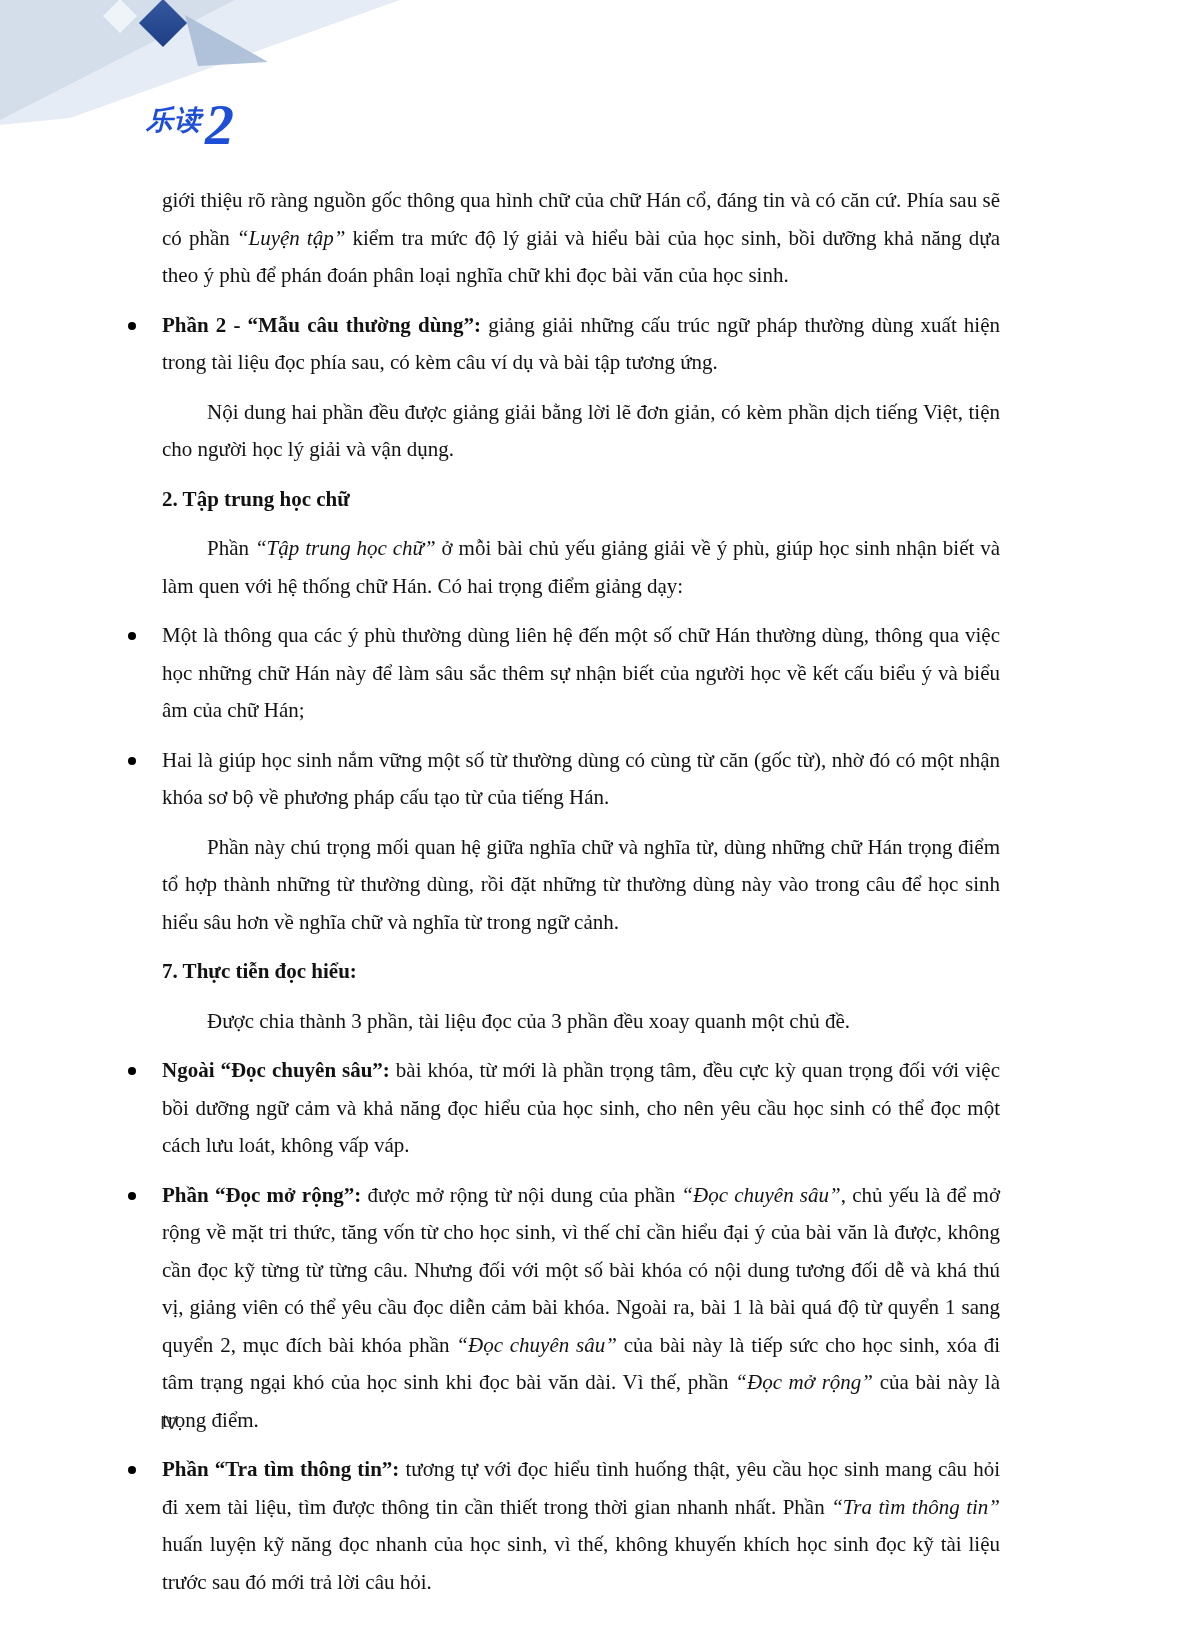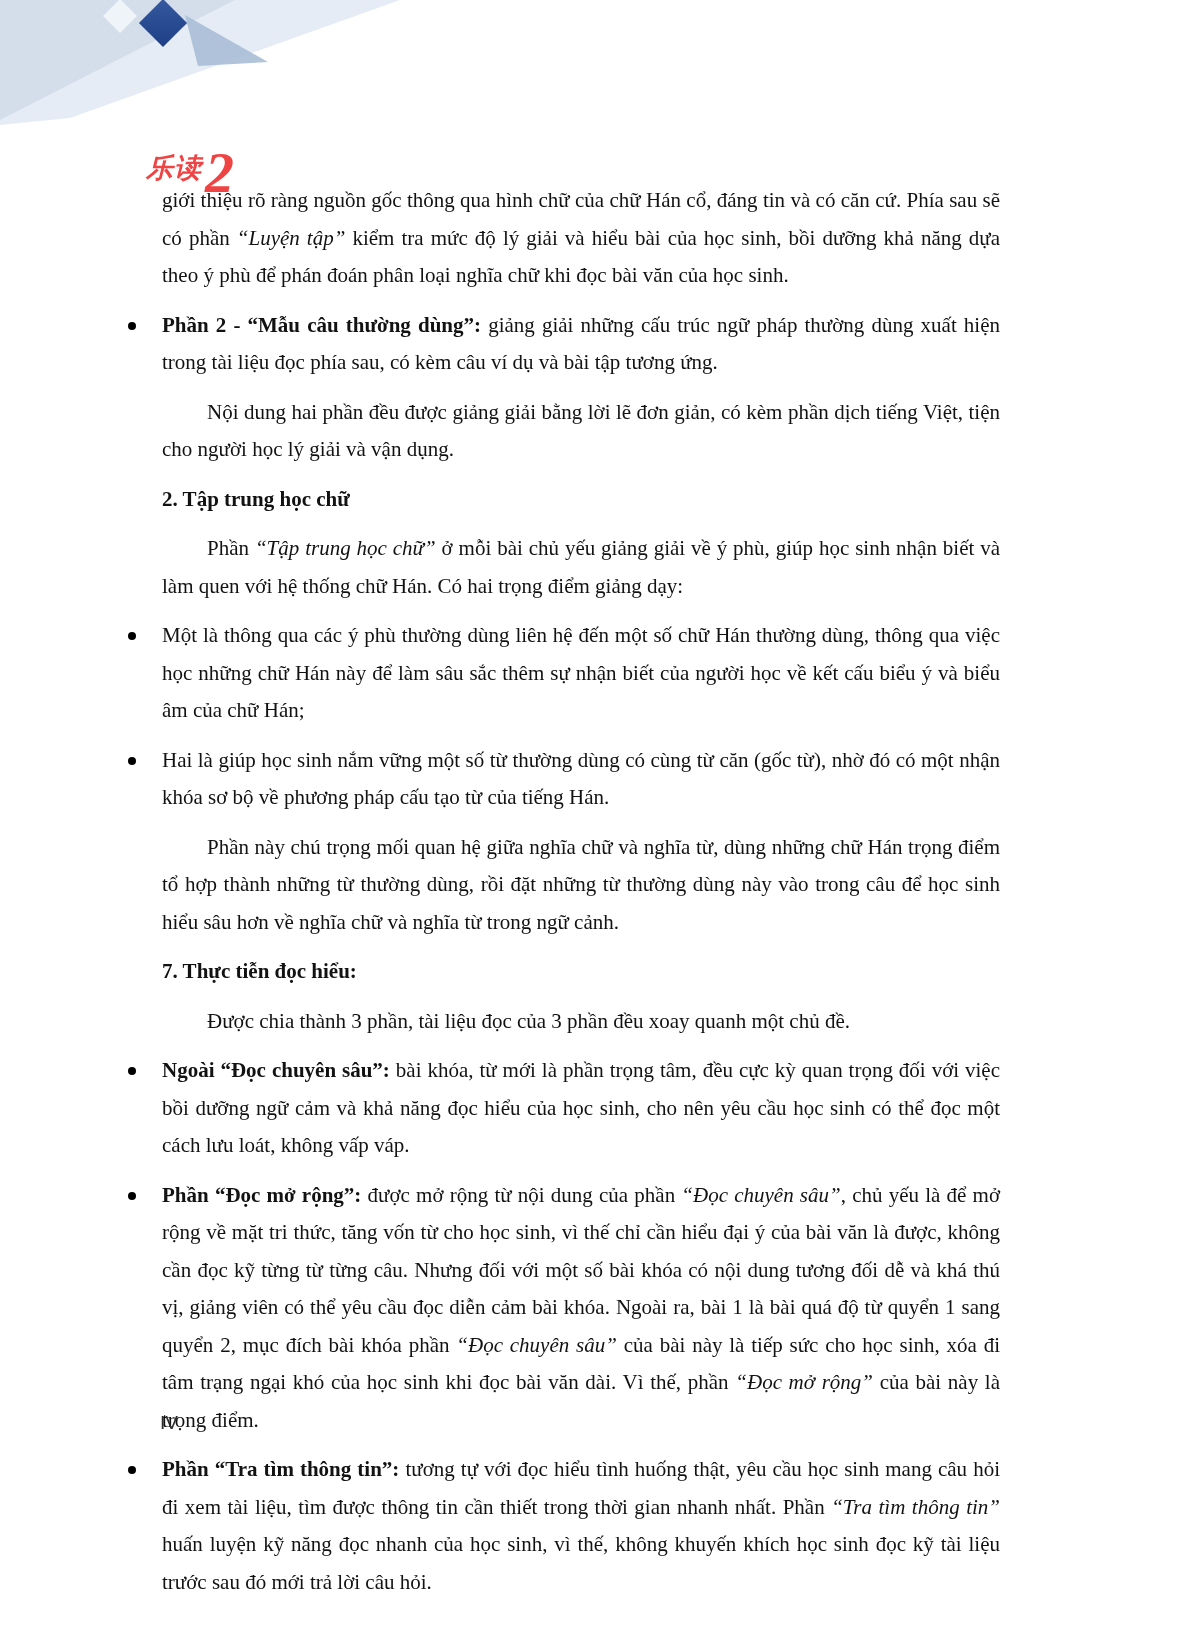--- a/index.html
+++ b/index.html
@@ -10,21 +10,21 @@
   }
   
   .deco{position:absolute;top:0;left:0;width:460px;height:140px;pointer-events:none;}
   .d{position:absolute;top:0;left:0;}
   .d1{width:420px;height:125px;background:#dde6f1;clip-path:polygon(0 0,400px 0,70px 118px,0 125px);opacity:.75;}
   .d2{width:300px;height:125px;background:#cfdbe9;clip-path:polygon(0 0,235px 0,0 120px);opacity:.8;}
   .d3{width:300px;height:90px;background:#a9bed6;clip-path:polygon(185px 15px,268px 62px,198px 66px);opacity:.9;}
   .d4{width:34px;height:34px;top:6px;left:146px;background:linear-gradient(135deg,#35589f,#1e3f86);transform:rotate(45deg);}
   .d5{width:24px;height:24px;top:4px;left:108px;background:#f2f6fa;transform:rotate(45deg);opacity:.9;}
   
-  .logo{position:absolute;top:96px;left:146px;display:flex;align-items:flex-start;color:#ef4444;margin-top:48px;}
+  .logo{position:absolute;top:96px;left:146px;display:flex;align-items:flex-start;color:#1d4ed8;}
   .logo-cn{font-family:"DejaVu Sans","Liberation Sans",sans-serif;font-size:27px;font-weight:bold;font-style:italic;margin-top:6px;letter-spacing:1px;}
   .logo-num{font-family:"Liberation Serif",serif;font-size:58px;font-weight:bold;font-style:italic;line-height:1;margin-left:3px;}
   
   .content{
     position:absolute;left:150px;top:170px;width:862px;
     font-size:21px;line-height:37.5px;
   }
   .content p{margin:12px;padding:0;text-align:justify;}
   .cont{margin-left:97px;}
   .para{text-indent:45px;}

